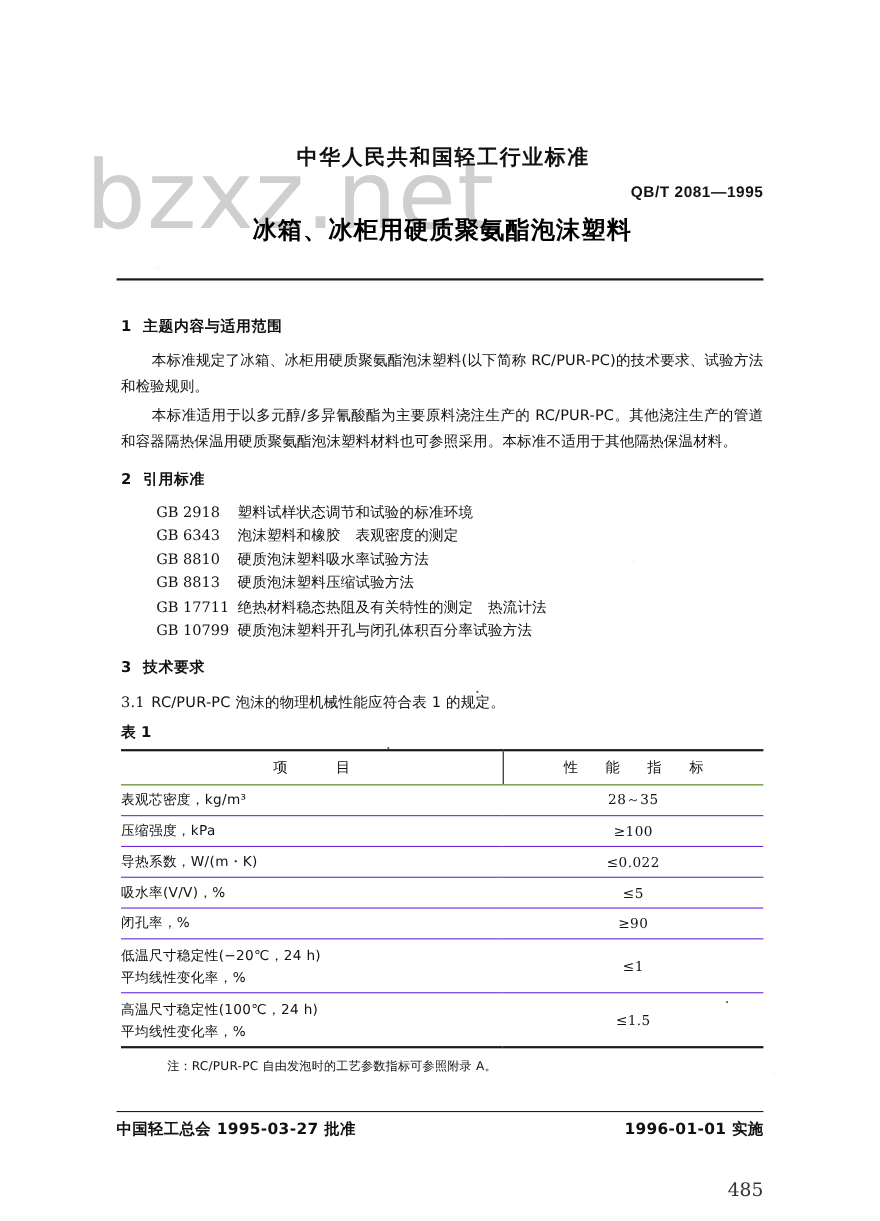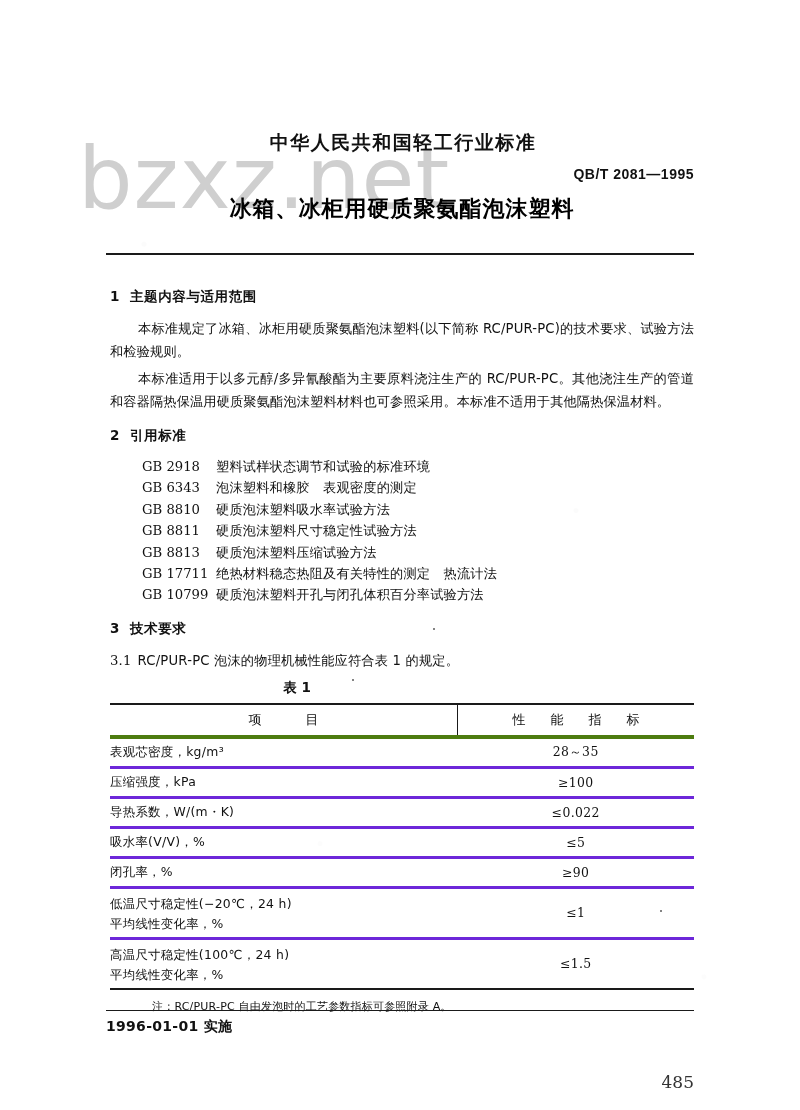--- a/index.html
+++ b/index.html
@@ -140,51 +140,51 @@
     font-size: 13.2px;
     color: #111;
     margin: 14px 0 0 0;
     letter-spacing: 0.2px;
   }
   .clause .cno {
     font-family: "DejaVu Serif", "Liberation Serif", serif;
     margin-right: 6px;
   }
   .tbl-cap {
-    text-align: center;
+    text-align: left;
     font-size: 13.5px;
     font-weight: bold;
     color: #111;
     margin: 9px 0 6px 0;
     padding-right: 210px;
   }
   table.spec {
     width: 100%;
     border-collapse: collapse;
     table-layout: fixed;
     font-size: 12.4px;
     color: #111;
   }
   table.spec th, table.spec td {
     border: 0;
     padding: 0;
   }
   table.spec thead th {
     border-top: 2px solid #1a1a1a;
-    border-bottom: 4px solid #4d7c0f;
+    border-bottom: 1px solid #4d7c0f;
     font-weight: normal;
     height: 30px;
     vertical-align: middle;
     text-align: center;
     letter-spacing: 6px;
     font-size: 13px;
     padding-left: 6px;
   }
   table.spec tbody td {
-    border-bottom: 3px solid #6d28d9;
+    border-bottom: 1px solid #6d28d9;
     vertical-align: middle;
   }
   table.spec tbody tr:last-child td {
     border-bottom: 2px solid #1a1a1a;
   }
   td.item {
     text-align: left;
     padding: 0 0 0 12px;
     height: 27px;
     letter-spacing: 0.3px;
@@ -279,21 +279,20 @@
       <p class="para">本标准规定了冰箱、冰柜用硬质聚氨酯泡沫塑料(以下简称 RC/PUR-PC)的技术要求、试验方法和检验规则。</p>
       <p class="para">本标准适用于以多元醇/多异氰酸酯为主要原料浇注生产的 RC/PUR-PC。其他浇注生产的管道和容器隔热保温用硬质聚氨酯泡沫塑料材料也可参照采用。本标准不适用于其他隔热保温材料。</p>
 
       <div class="sec-h" style="margin-top:14px;">
         <span class="num">2</span><span>引用标准</span>
       </div>
       <ul class="refs">
         <li><span class="code">GB 2918</span><span class="ttl">塑料试样状态调节和试验的标准环境</span></li>
         <li><span class="code">GB 6343</span><span class="ttl">泡沫塑料和橡胶　表观密度的测定</span></li>
         <li><span class="code">GB 8810</span><span class="ttl">硬质泡沫塑料吸水率试验方法</span></li>
-        <li><span class="code">GB 8811</span><span class="ttl">硬质泡沫塑料尺寸稳定性试验方法</span></li>
         <li><span class="code">GB 8813</span><span class="ttl">硬质泡沫塑料压缩试验方法</span></li>
         <li><span class="code">GB 17711</span><span class="ttl">绝热材料稳态热阻及有关特性的测定　热流计法</span></li>
         <li><span class="code">GB 10799</span><span class="ttl">硬质泡沫塑料开孔与闭孔体积百分率试验方法</span></li>
       </ul>
 
       <div class="sec-h sec3">
         <span class="num">3</span><span>技术要求</span>
       </div>
       <div class="clause">
         <span class="cno">3.1</span><span>RC/PUR-PC 泡沫的物理机械性能应符合表 1 的规定。</span>
@@ -350,19 +349,20 @@
         </tbody>
       </table>
 
       <div class="note">注：RC/PUR-PC 自由发泡时的工艺参数指标可参照附录 A。</div>
 
     </div>
 
     <div class="rule-bottom"></div>
 
     <div class="footer">
+      <div class="approve">中国轻工总会 1995-03-27 批准</div>
       <div class="implement">1996-01-01 实施</div>
     </div>
 
     <div class="pageno">485</div>
 
   </div>
 </div>
 
 </body></html>

